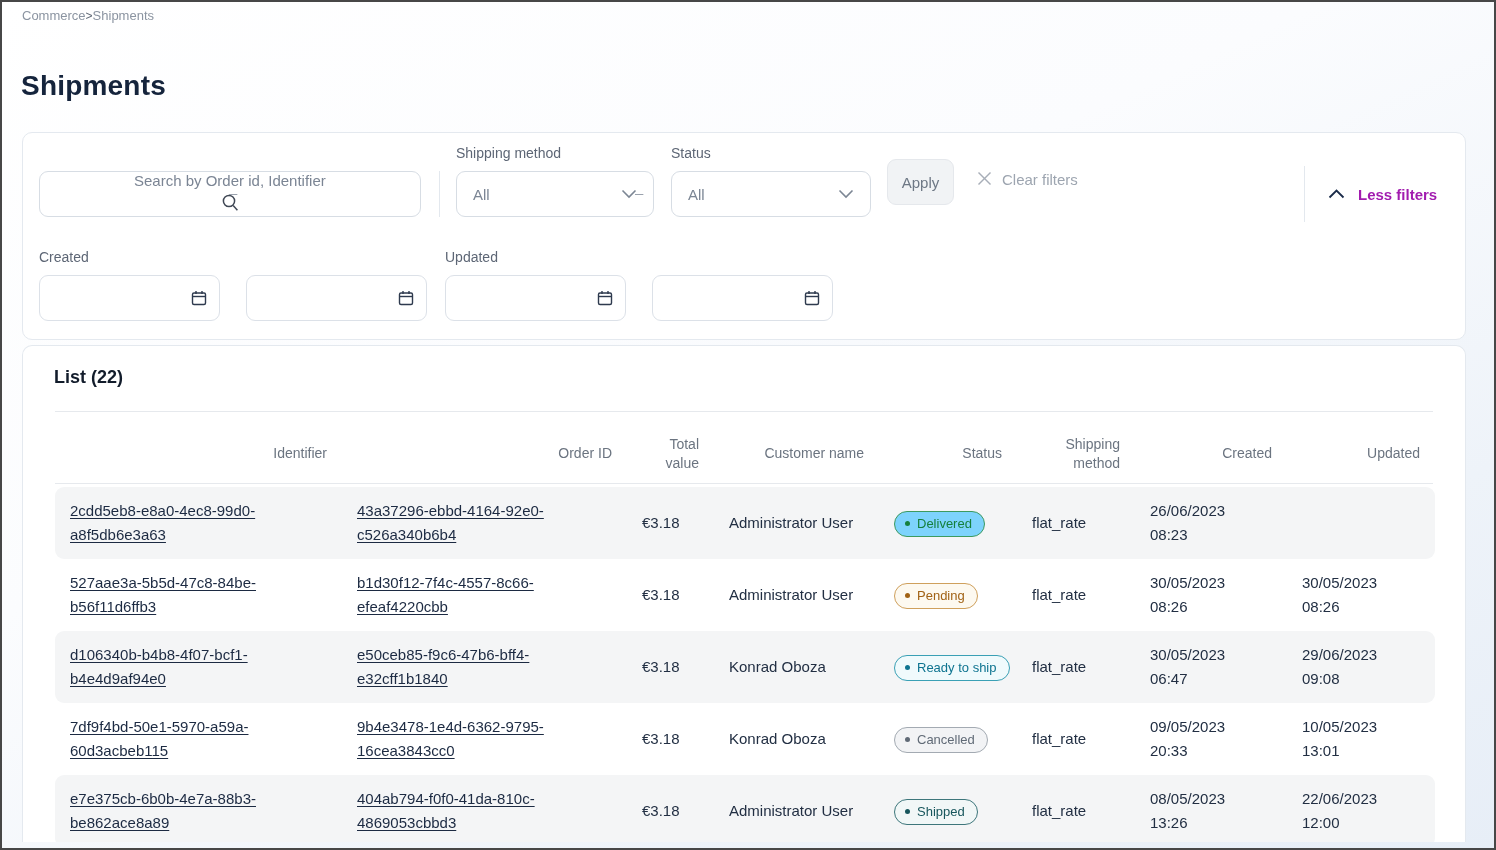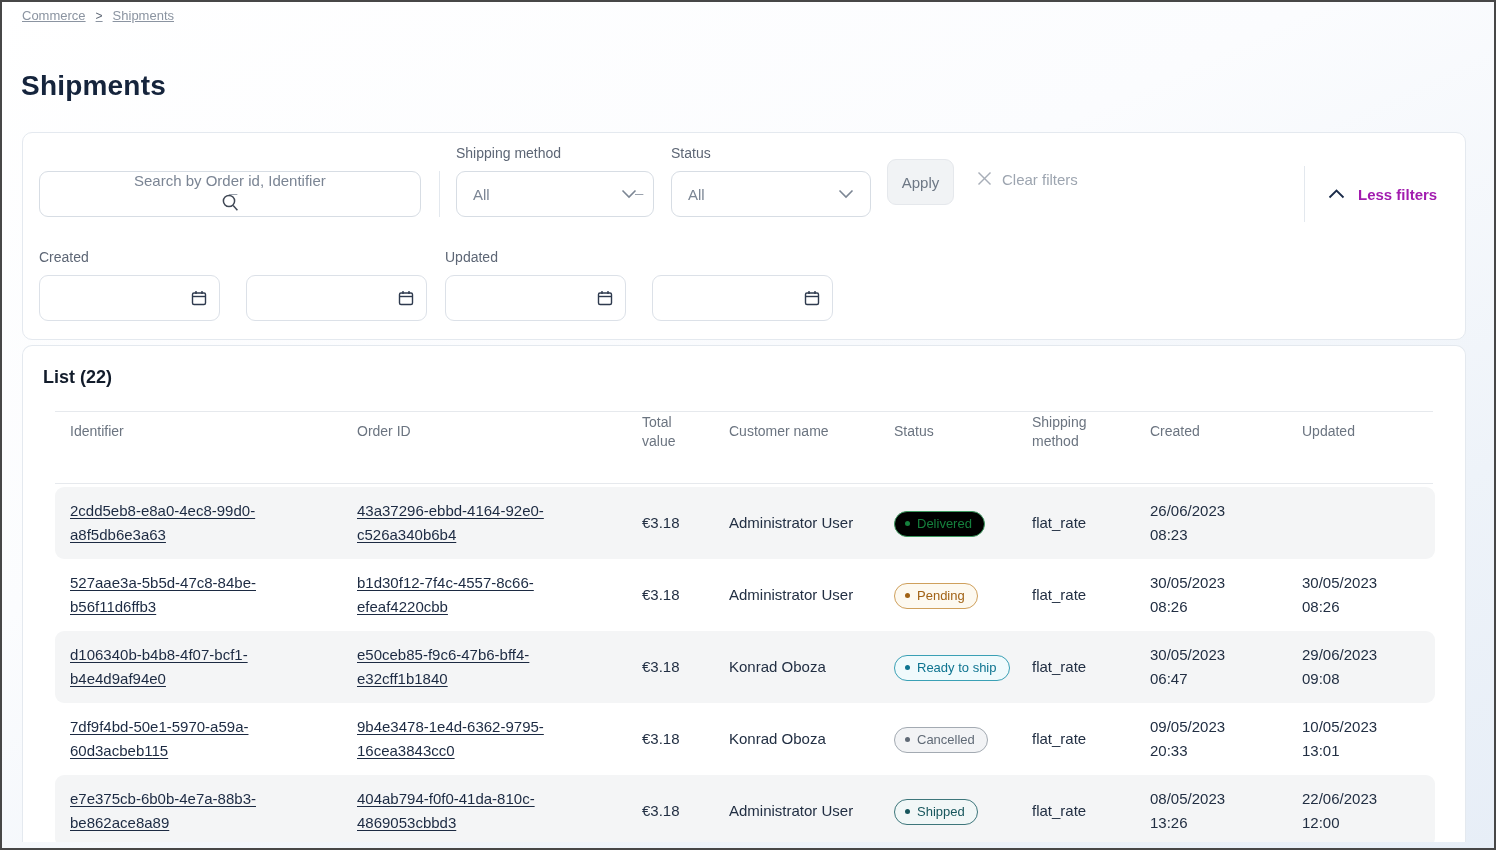--- a/index.html
+++ b/index.html
@@ -8,22 +8,22 @@
     font-family:"Liberation Sans", sans-serif;
     color:#222f43;
     background:#fff;
   }
   .screen {
     position:relative; width:1496px; height:850px; overflow:hidden;
     background:linear-gradient(155deg,#ffffff 0%,#fbfcfe 40%,#eef3f9 75%,#e7eef7 100%);
     outline:2px solid #474747; outline-offset:-2px;
   }
   
-  .breadcrumb { position:absolute; top:8px; left:22px; display:flex; align-items:flex-end; gap:10px;
-    font-size:13px; color:#8b94a1;text-decoration:underline; }
+  .breadcrumb { position:absolute; top:8px; left:22px; display:flex; align-items:flex-end; gap:0;
+    font-size:13px; color:#8b94a1; }
   .breadcrumb .sep { font-size:12px; color:#5f6876; }
   
   .page-title { position:absolute; top:70px; left:21px; font-size:28px; font-weight:700;
     color:#15243c; letter-spacing:.2px; }
   
   .card { position:absolute; background:#fff; border:1px solid #e4e9ef; border-radius:10px; }
   .filter-card { left:22px; top:132px; width:1444px; height:208px; }
   .list-card  { left:22px; top:345px; width:1444px; height:497px; border-bottom:none;
     border-bottom-left-radius:0; border-bottom-right-radius:0; overflow:hidden; }
   
@@ -47,25 +47,25 @@
   .less-filters { position:absolute; left:1305px; top:38px; height:46px; display:flex; align-items:center;
     gap:13px; color:#a21caf; font-size:15px; font-weight:700; cursor:pointer; background:none; border:none;
     font-family:"Liberation Sans",sans-serif; }
   .date-input { position:absolute; width:181px; height:46px; border:1px solid #dce1e8; border-radius:9px;
     background:#fff; display:flex; align-items:center; }
   .date-input input { flex:1; min-width:0; border:none; outline:none; background:transparent;
     font:15px "Liberation Sans",sans-serif; padding:0 4px 0 14px; color:#222f43; }
   .date-input .icon-btn { width:40px; height:44px; display:flex; align-items:center; justify-content:center; }
   .dash { position:absolute; top:51px; color:#9aa2ad; font-size:15px; }
   
-  .list-title { position:absolute; left:20px; top:21px; font-size:18px; font-weight:700; color:#121c2b; }
+  .list-title { position:absolute; left:31px; top:21px; font-size:18px; font-weight:700; color:#121c2b; }
   .hline { position:absolute; left:32px; right:32px; height:1px; background:#e6e9ed; }
-  .thead { position:absolute; left:32px; top:50px; width:1380px; height:71px;
+  .thead { position:absolute; left:32px; top:72px; width:1380px; height:71px;
     display:grid; grid-template-columns:287px 285px 87px 165px 138px 118px 152px 148px;
-    align-items:center; }
+    align-items:center;text-align:right; }
   .th { padding:0 15px; font-size:14px; color:#6b7480; line-height:19px; }
   .tbody { position:absolute; left:32px; top:141px; width:1380px; }
   .trow { display:grid; grid-template-columns:287px 285px 87px 165px 138px 118px 152px 148px;
     align-items:center; height:72px; border-radius:9px; }
   .trow.striped { background:#f4f5f6; }
   .td { padding:0 15px; font-size:15px; line-height:24px; color:#222f43; }
   .td a { color:#1c2a42; text-decoration:underline; text-underline-offset:2px; }
   .date-wrap { display:inline-block; max-width:95px; }
   .badge { display:inline-flex; align-items:center; gap:7px; border:1px solid; border-radius:999px;
     padding:3px 12px 4px 10px; font-size:13px; line-height:17px; white-space:nowrap; }
@@ -213,21 +213,21 @@
         <div class="trow striped">
     <div class="td">
       <a href="#">2cdd5eb8-e8a0-4ec8-99d0-a8f5db6e3a63</a>
     </div>
     <div class="td">
       <a href="#">43a37296-ebbd-4164-92e0-c526a340b6b4</a>
     </div>
     <div class="td">€3.18</div>
     <div class="td">Administrator User</div>
     <div class="td">
-      <span class="badge" style="color: rgb(21, 128, 61); border-color: rgb(61, 154, 95); background: #000000;">
+      <span class="badge" style="color: rgb(21, 128, 61); border-color: rgb(61, 154, 95); background: #7dd3fc;">
         <span class="badge-dot"></span>
         <span class="badge-label">Delivered</span>
       </span>
     </div>
     <div class="td">flat_rate</div>
     <div class="td">
       <span class="date-wrap">26/06/2023 08:23</span>
     </div>
   </div>
         <div class="trow">

